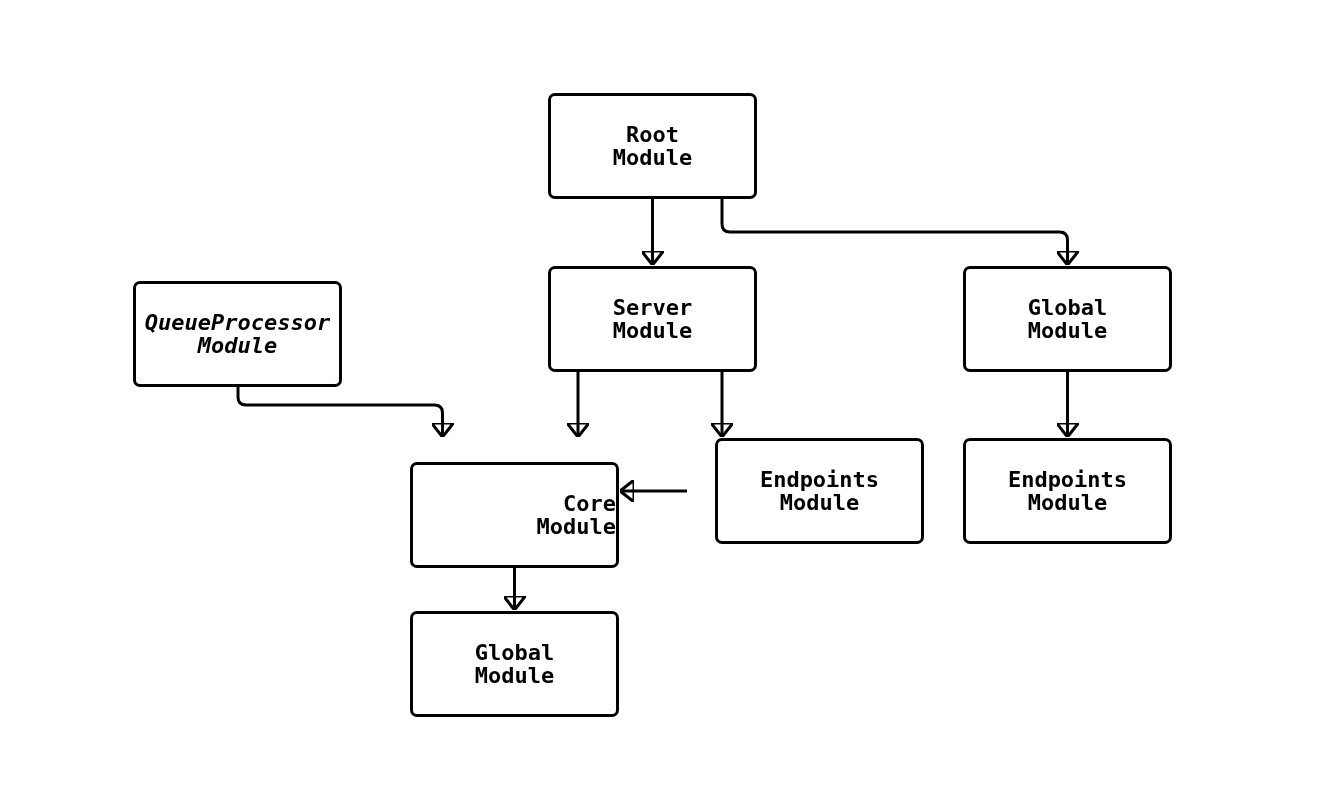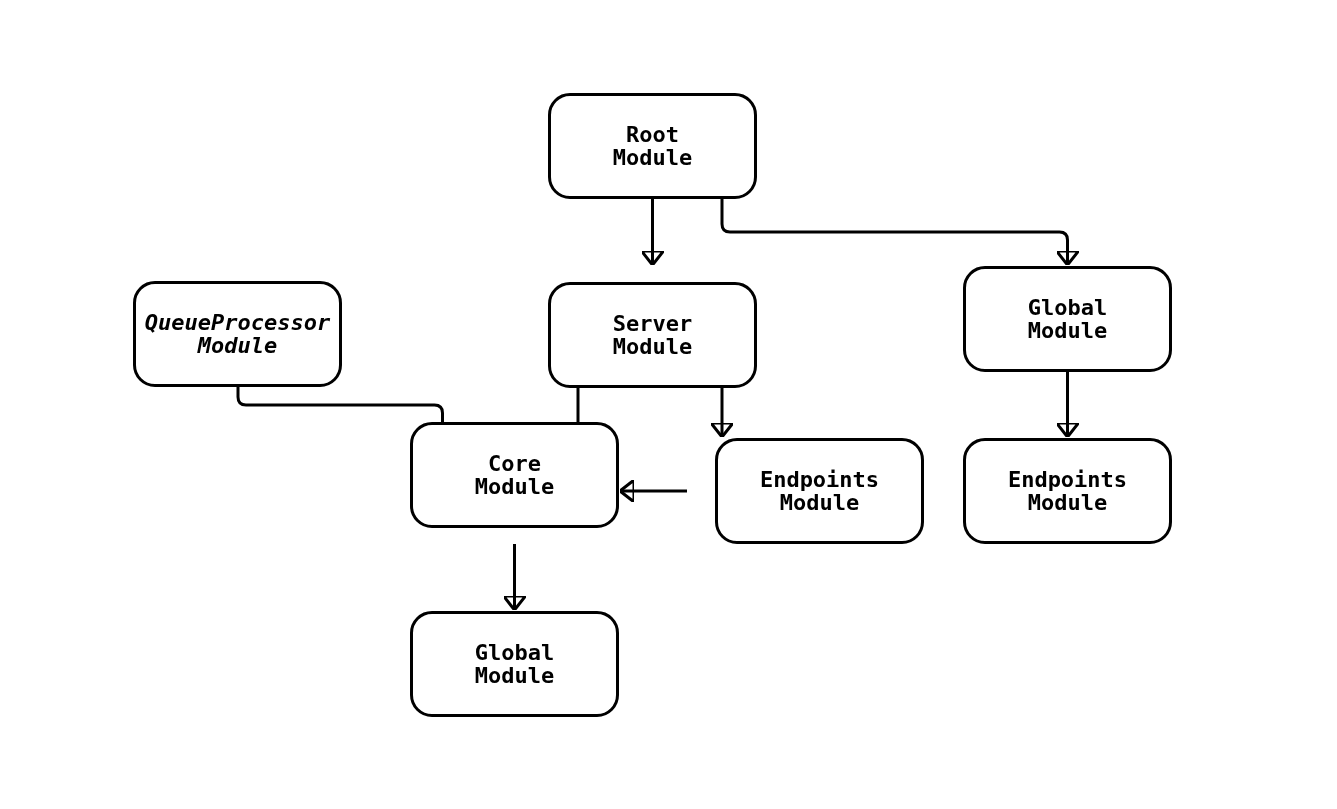--- a/index.html
+++ b/index.html
@@ -26,38 +26,38 @@
     stroke-width: 3;
     fill: none;
   }
   .node {
     position: absolute;
     width: 209px;
     height: 106px;
     box-sizing: border-box;
     background: #ffffff;
     border: 3px solid #000000;
-    border-radius: 22px;
+    border-radius: 7px;
     z-index: 2;
     display: flex;
     flex-direction: column;
     align-items: center;
     justify-content: center;
     text-align: center;
     font-weight: bold;
     font-size: 22px;
     line-height: 23px;
     color: #000000;
     white-space: nowrap;
   }
   #node-root        { left: 548px; top: 93px;  }
   #node-queueprocessor { left: 133px; top: 281px; font-style: italic; }
-  #node-server      { left: 548px; top: 282px; align-items: center; }
+  #node-server      { left: 548px; top: 266px; align-items: center; }
   #node-global      { left: 963px; top: 266px; }
-  #node-core        { left: 410px; top: 422px; }
+  #node-core        { left: 410px; top: 462px; align-items: flex-end; }
   #node-endpoints   { left: 687px; top: 438px; margin-left: 28px; }
   #node-repository  { left: 963px; top: 438px; }
   #node-queue       { left: 410px; top: 611px; }
 </style>
 </head>
 <body>
 
 <div id="canvas">
 
   <svg id="edges" width="1337" height="809" viewBox="0 0 1337 809" xmlns="http://www.w3.org/2000/svg">

